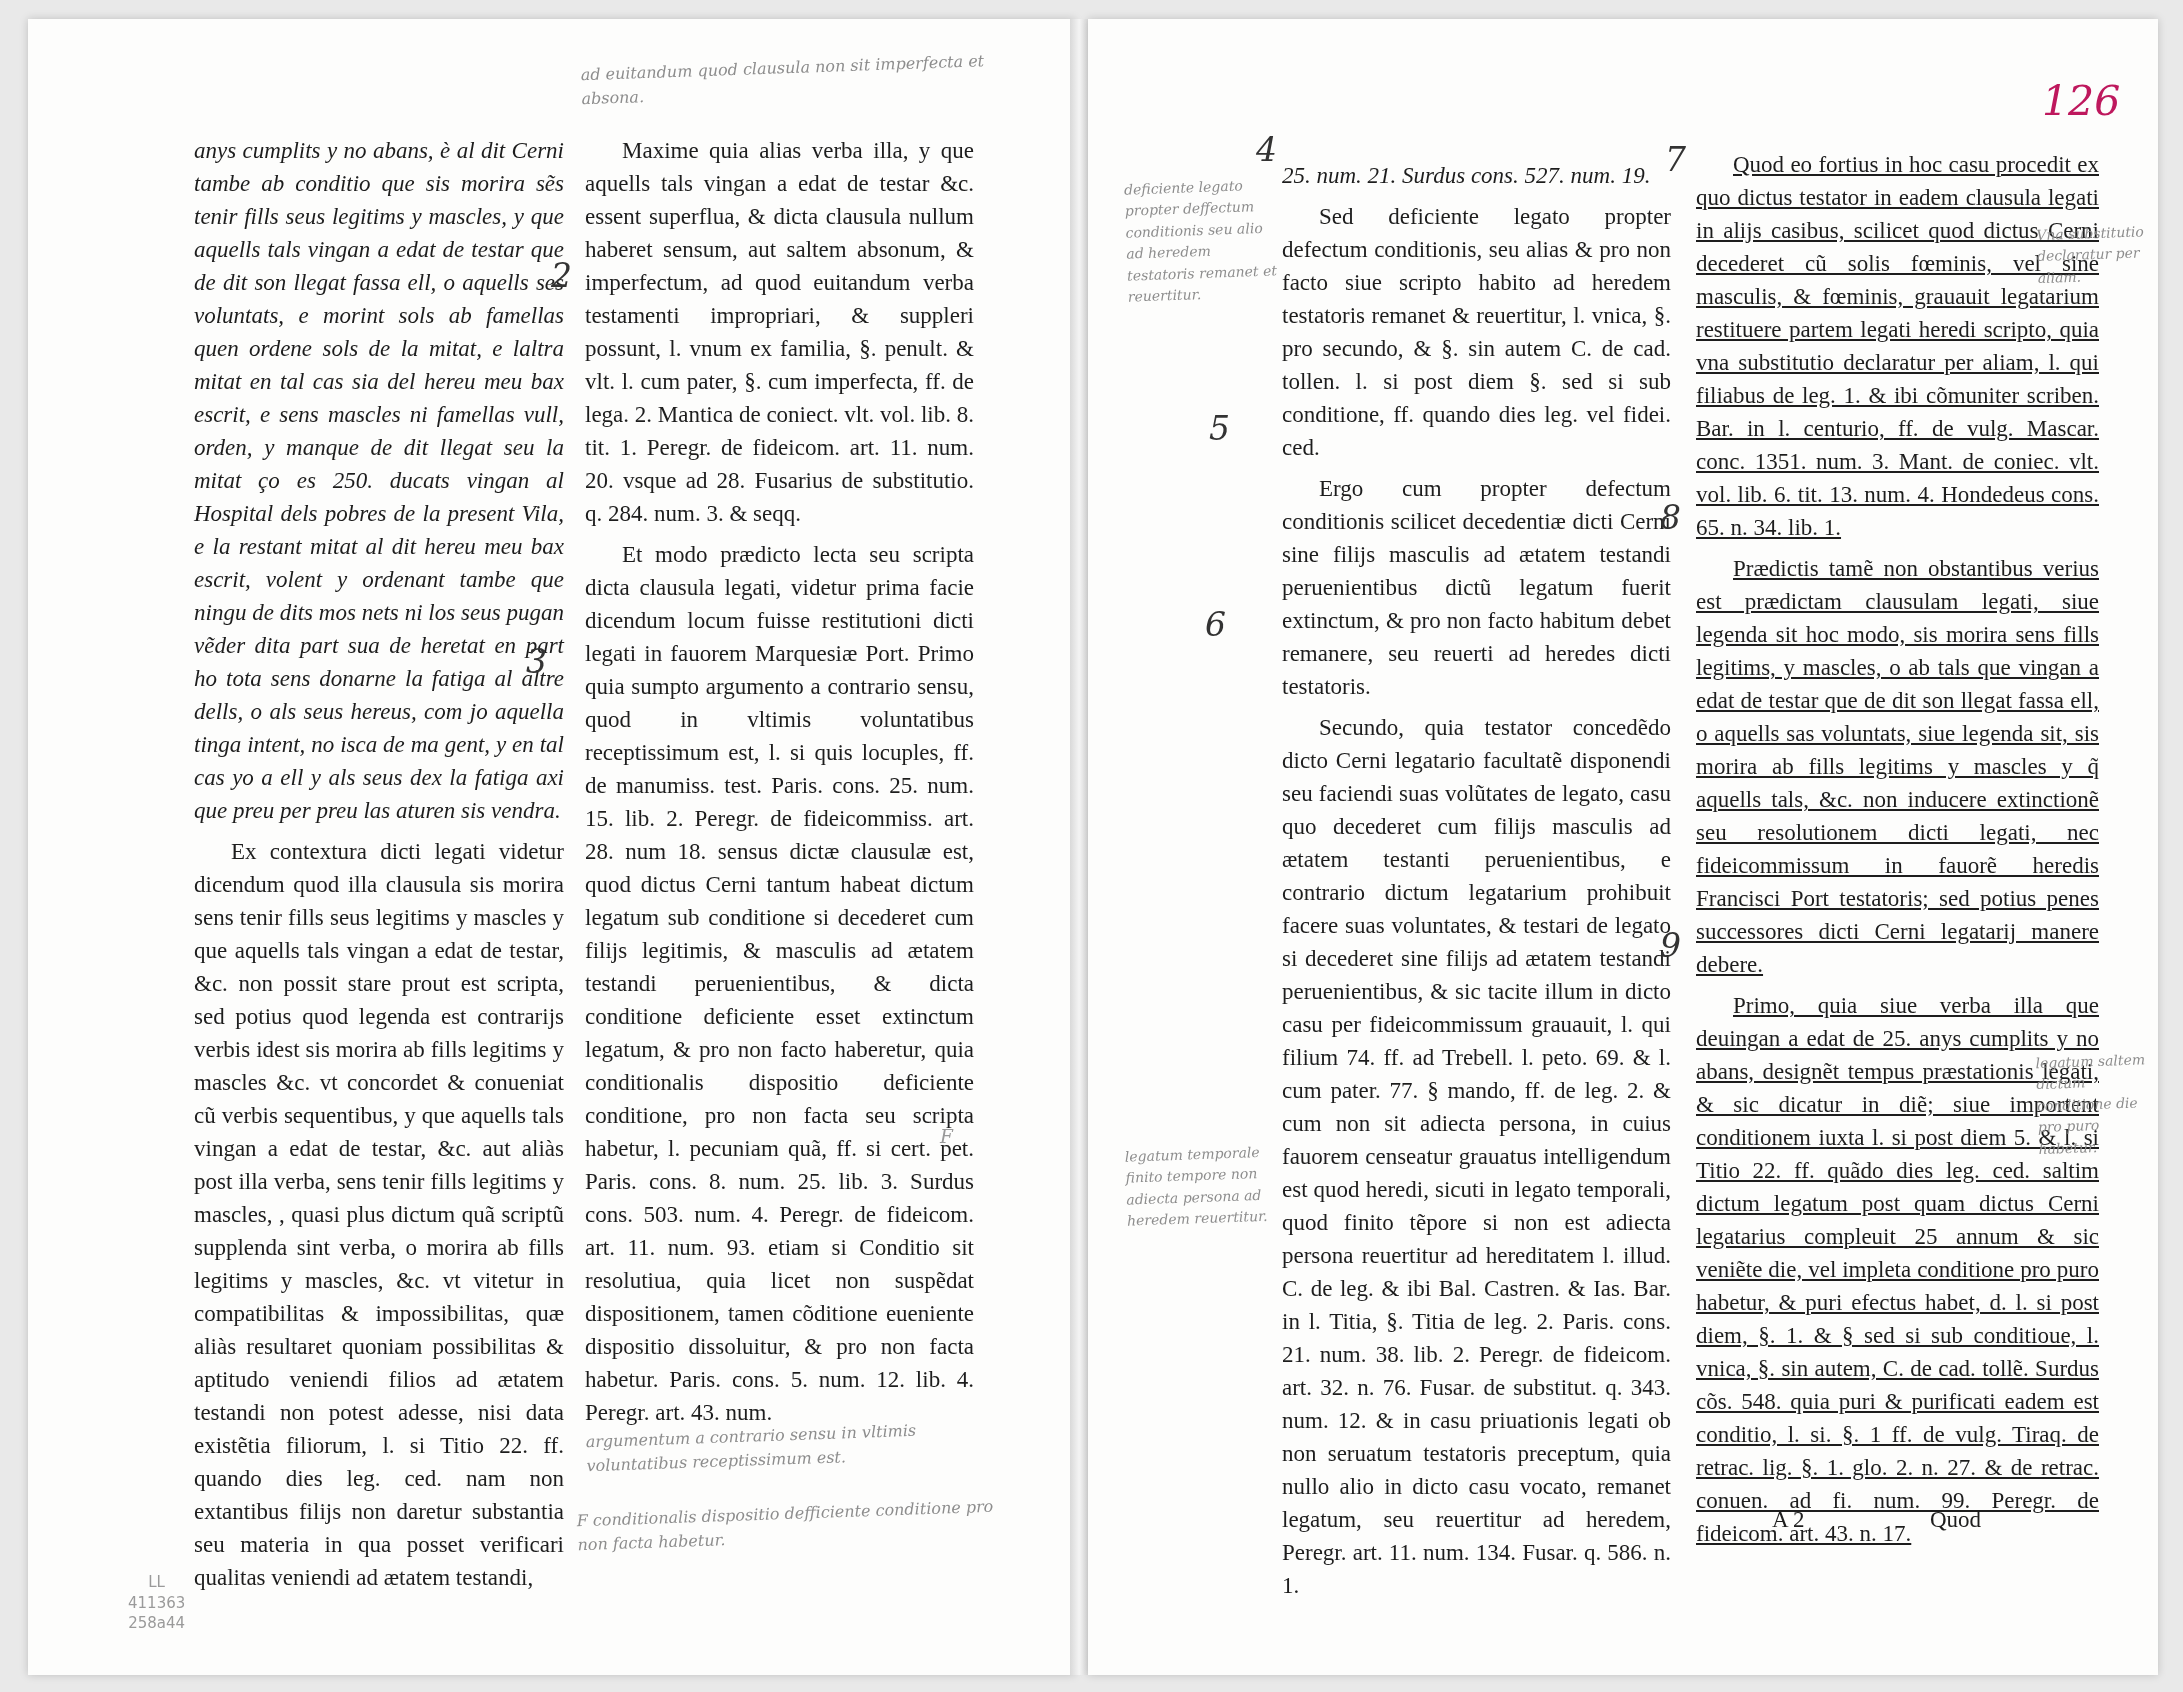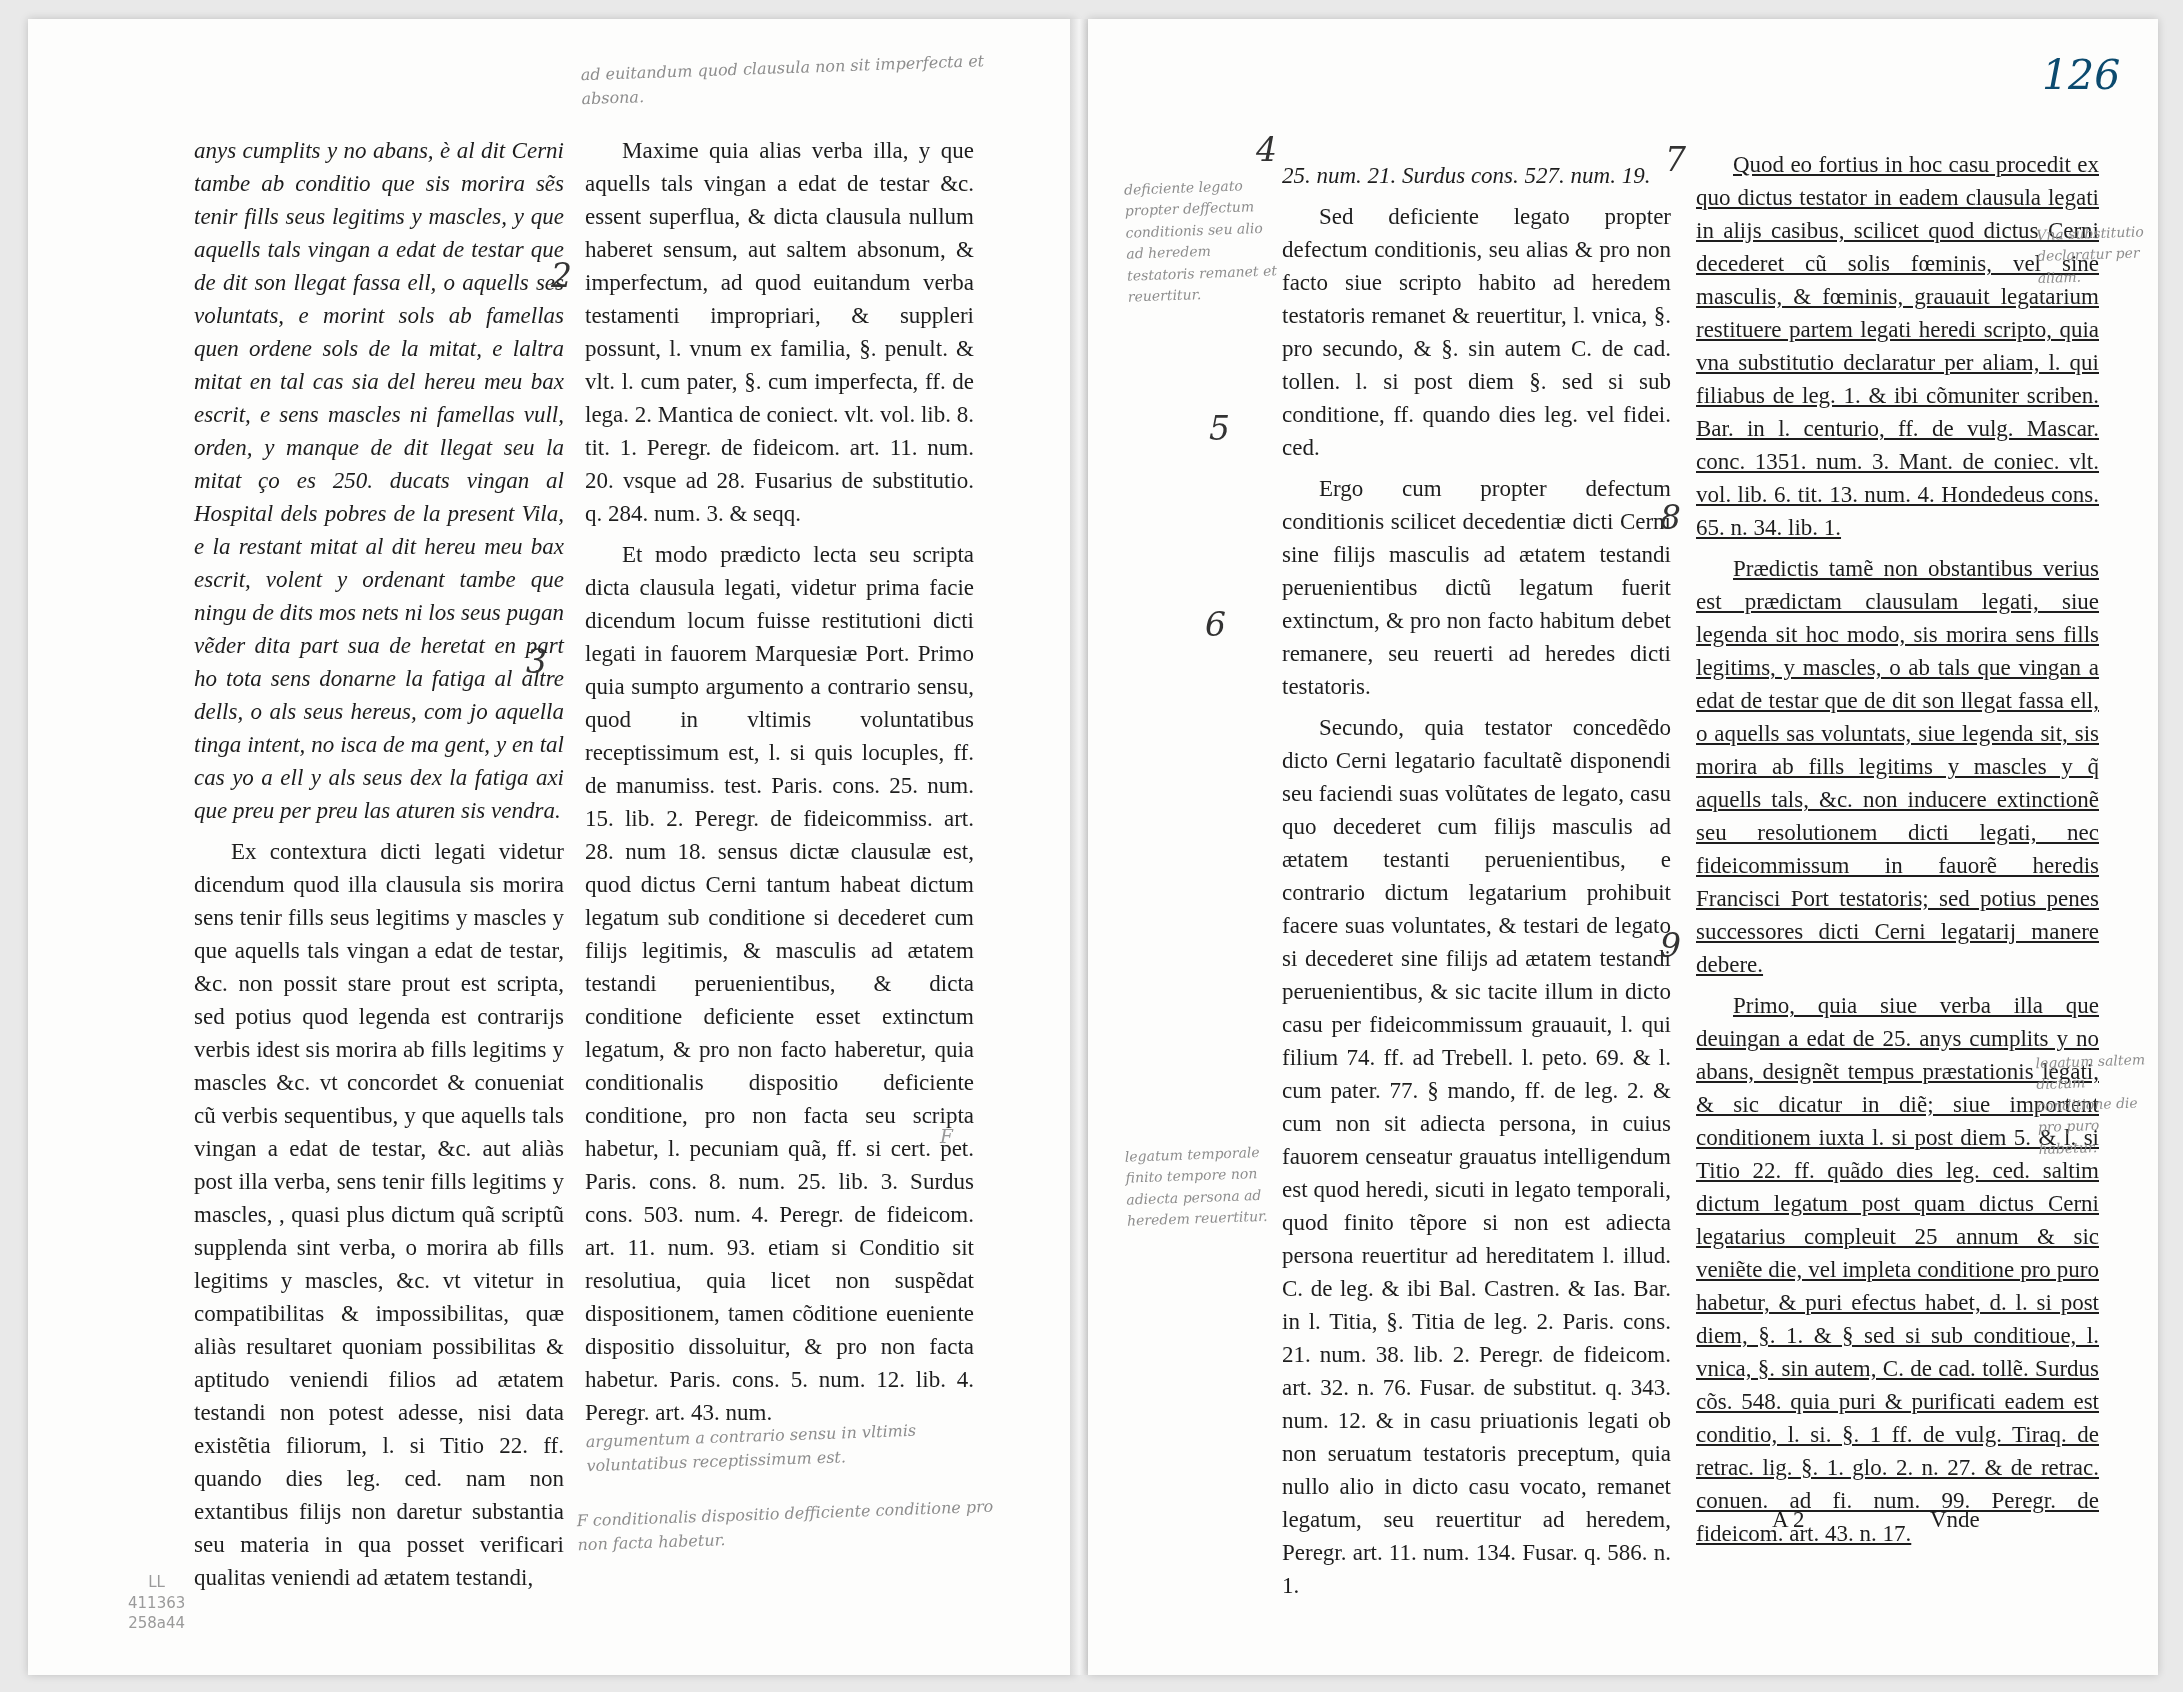--- a/index.html
+++ b/index.html
@@ -49,22 +49,23 @@
     position: absolute;
     font-family: "DejaVu Serif", serif;
     font-style: italic;
     color: #333;
     font-size: 33px;
   }
   .folio {
     position: absolute;
     font-family: "DejaVu Serif", serif;
     font-style: italic;
-    color: #0c4a6e;
+    color: #be185d;
     font-size: 41px;
+    margin-top: 26px;
   }
   .footer-line {
     position: absolute;
     font-family: "Liberation Serif", serif;
     font-size: 23px;
   }
   .shelf {
     position: absolute; left: 116px; top: 1572px;
     font-family: "DejaVu Sans", sans-serif;
     color: #9a9a9a; font-size: 15px; line-height: 20.5px;
@@ -121,14 +122,14 @@
 <div class="hand" style="left:2037px; top:223px; width:121px; font-size:14px; line-height:21.4px;">Vna substitutio declaratur per aliam.</div>
 <div class="hand" style="left:2037px; top:1051px; width:121px; font-size:14px; line-height:21.4px;">legatum saltem dictum conditione die pro puro habetur.</div>
 <div class="marg-num" style="left:1256px; top:130px;">4</div>
 <div class="marg-num" style="left:1209px; top:409px;">5</div>
 <div class="marg-num" style="left:1205px; top:605px;">6</div>
 <div class="marg-num" style="left:1665px; top:140px;">7</div>
 <div class="marg-num" style="left:1660px; top:498px;">8</div>
 <div class="marg-num" style="left:1660px; top:926px;">9</div>
 
 <div class="footer-line" style="left:1772px; top:1507px;text-align:center;">A 2</div>
-<div class="footer-line" style="left:1930px; top:1507px;">Vnde</div>
+<div class="footer-line" style="left:1930px; top:1507px;">Quod</div>
 
 
 </body></html>

